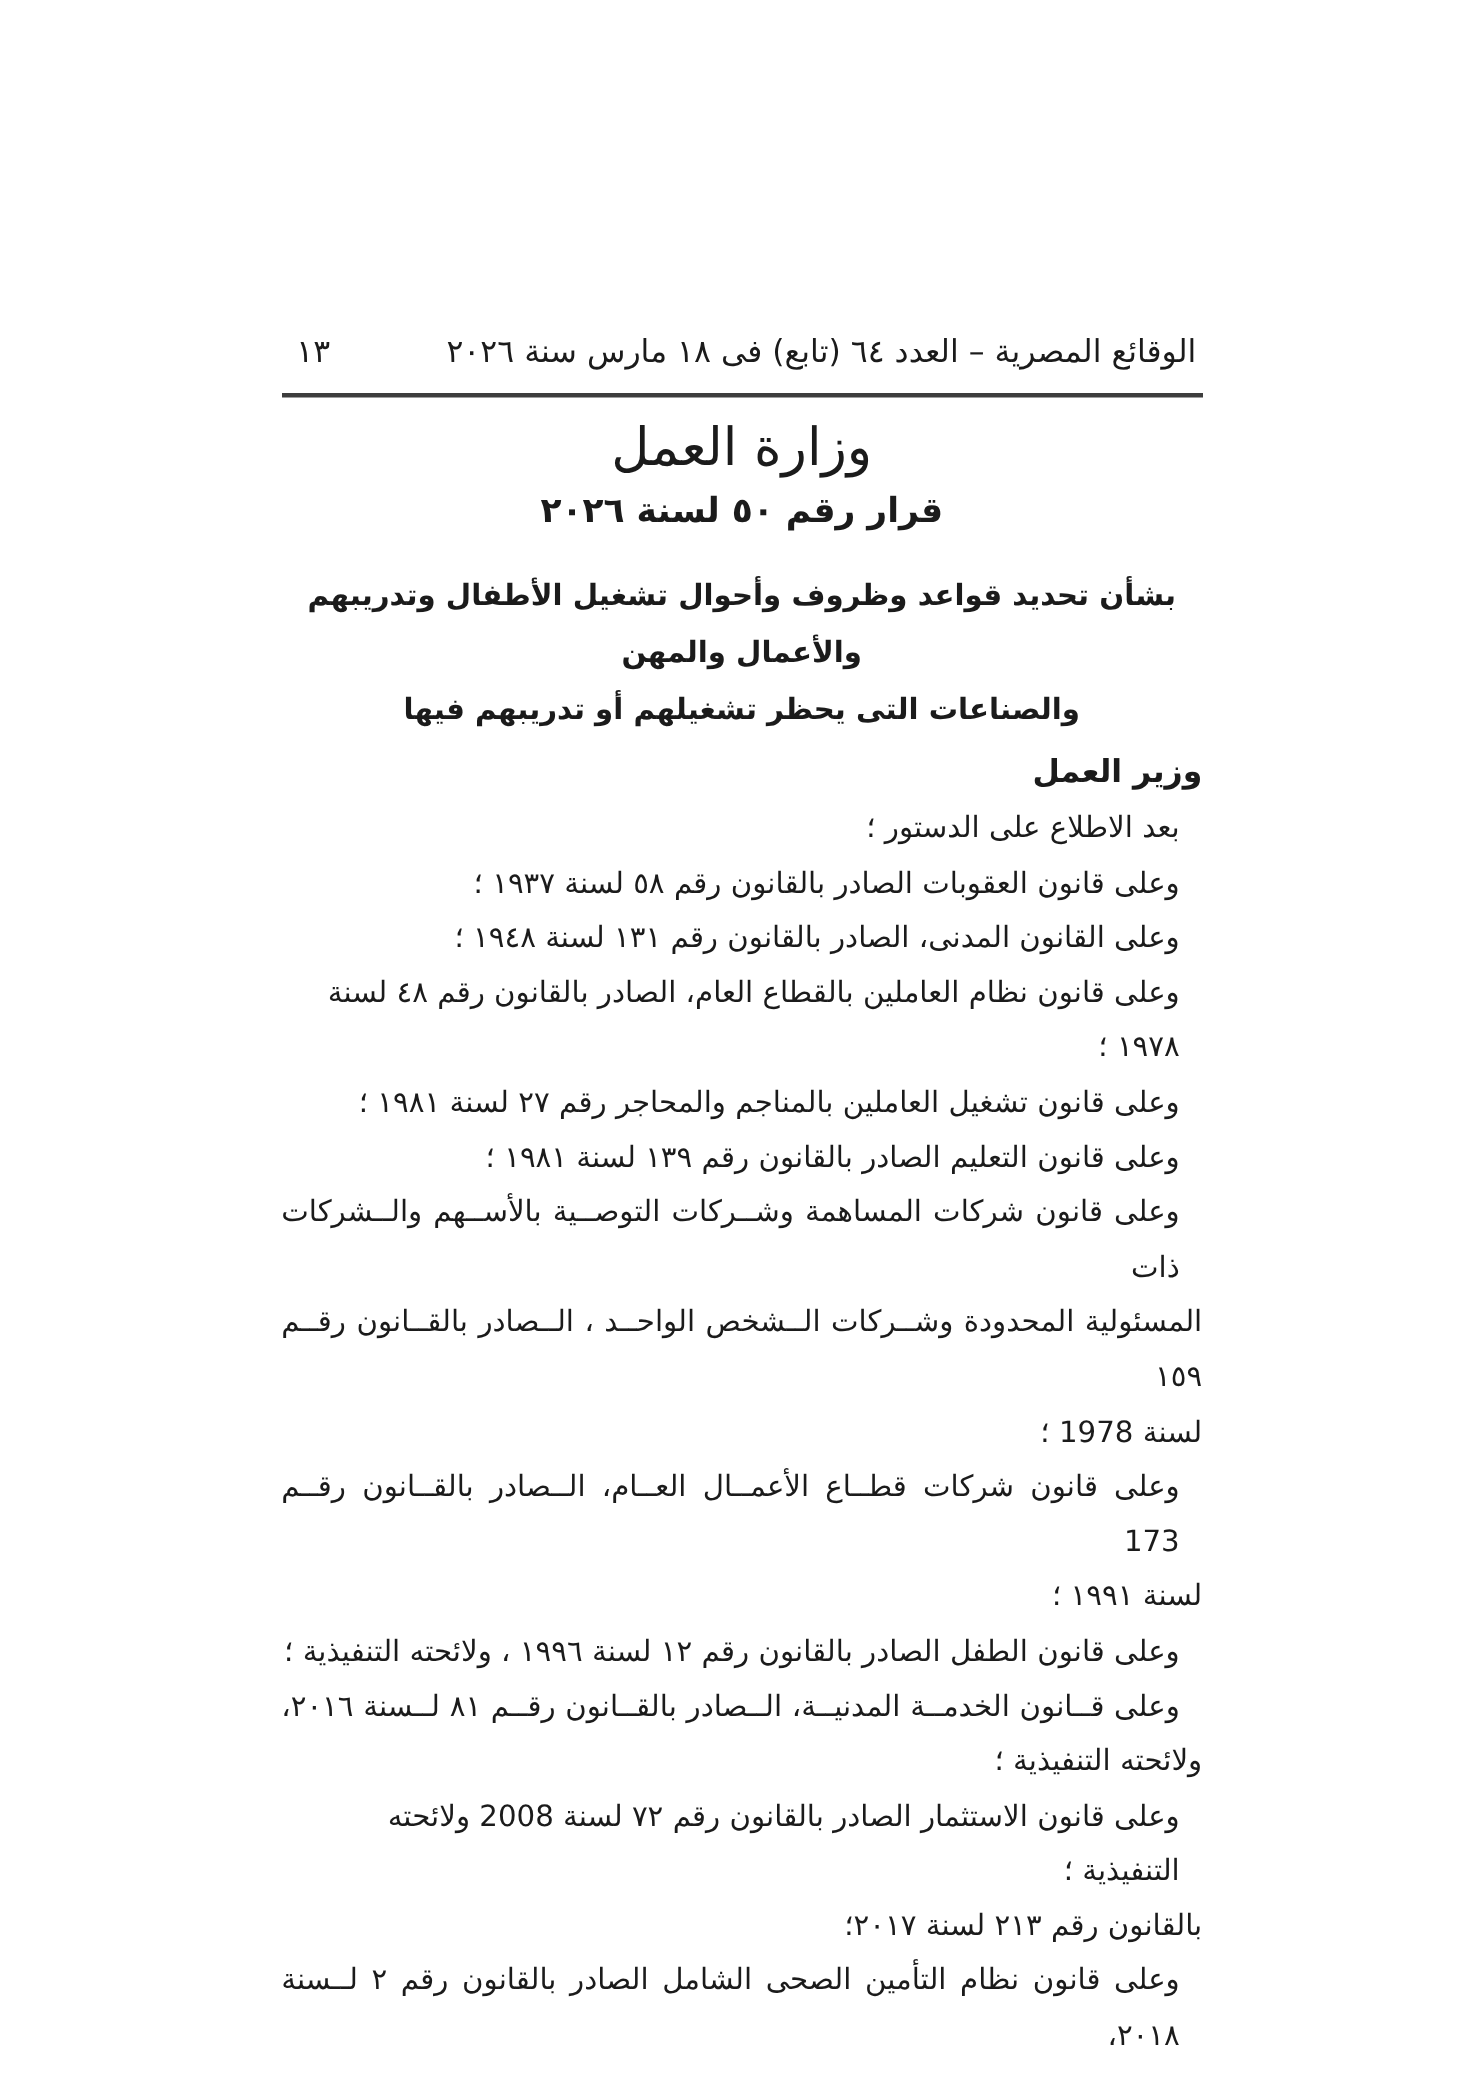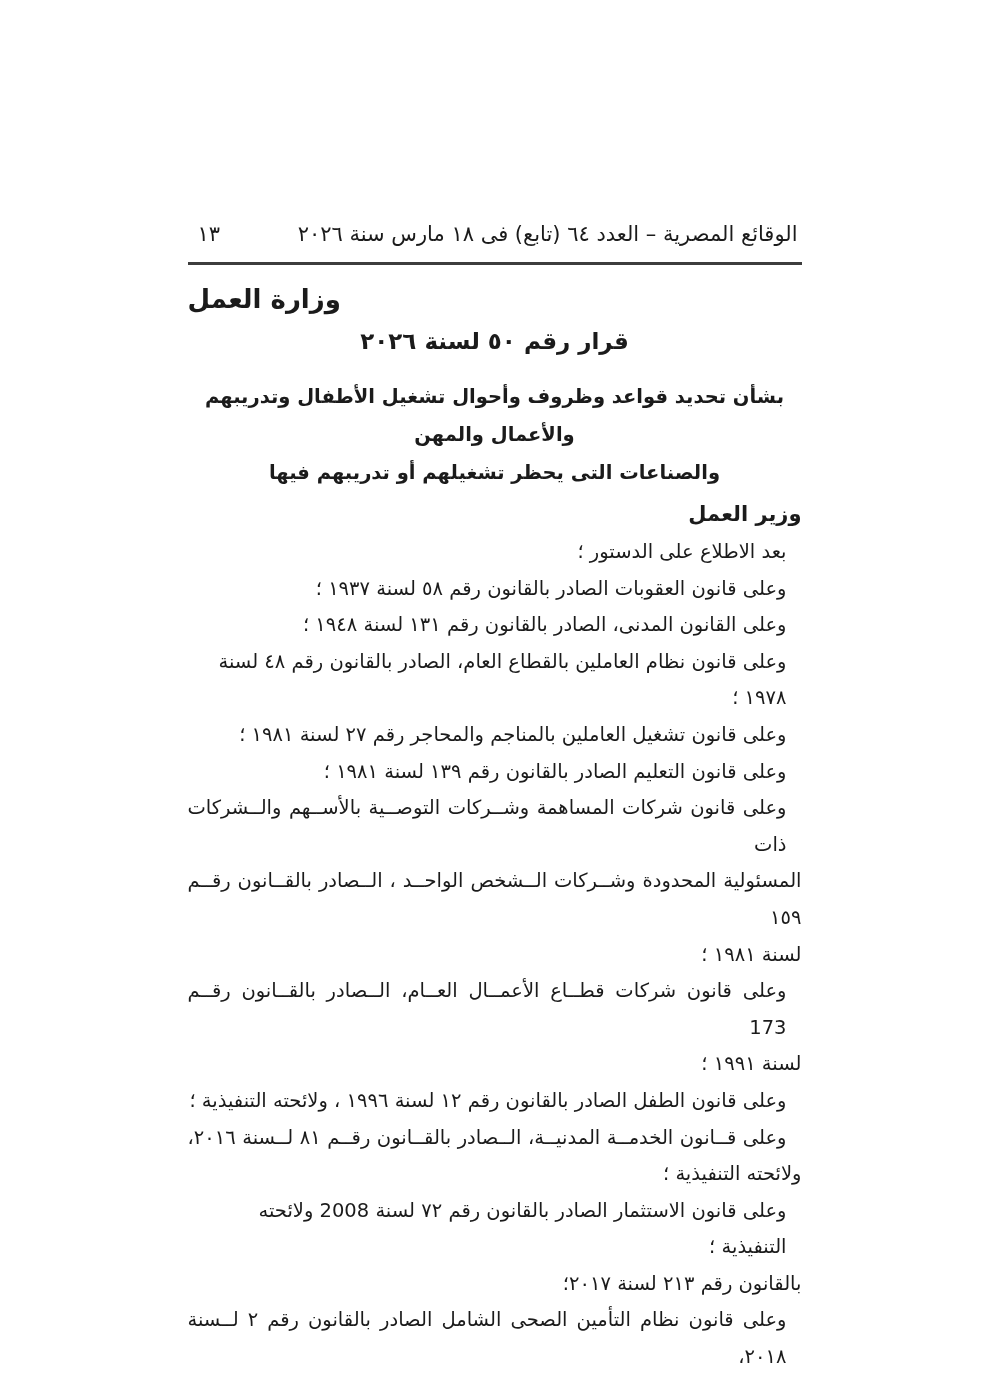--- a/index.html
+++ b/index.html
@@ -36,24 +36,24 @@
     line-height: 29px;
     padding: 0 4px 13px 4px;
     border-bottom: 3px solid #3d3d3d;
     font-weight: 500;
   }
   .journal-line { letter-spacing: 0px; }
   .page-number { padding-left: 6px; }
   
   .doc-title {
     margin-top: 16px;
-    text-align: left;
-    font-size: 26px;
+    text-align: center;
+    font-size: 35px;
     line-height: 36px;
-    font-weight: 700;
+    font-weight: 400;
   }
   .decree-line {
     margin-top: 9px;
     text-align: center;
     font-size: 23px;
     line-height: 30px;
     font-weight: 700;
   }
   .subject {
     margin-top: 22px;
@@ -119,21 +119,21 @@
     <div class="body-block">
 
     <div class="body-line align-first">بعد الاطلاع على الدستور ؛</div>
         <div class="body-line align-first">وعلى قانون العقوبات الصادر بالقانون رقم ٥٨ لسنة ١٩٣٧ ؛</div>
         <div class="body-line align-first">وعلى القانون المدنى، الصادر بالقانون رقم ١٣١ لسنة ١٩٤٨ ؛</div>
         <div class="body-line align-first">وعلى قانون نظام العاملين بالقطاع العام، الصادر بالقانون رقم ٤٨ لسنة ١٩٧٨ ؛</div>
         <div class="body-line align-first">وعلى قانون تشغيل العاملين بالمناجم والمحاجر رقم ٢٧ لسنة ١٩٨١ ؛</div>
         <div class="body-line align-first">وعلى قانون التعليم الصادر بالقانون رقم ١٣٩ لسنة ١٩٨١ ؛</div>
         <div class="body-line align-first-justify">وعلى قانون شركات المساهمة وشــركات التوصــية بالأســهم والــشركات ذات</div>
         <div class="body-line align-justify">المسئولية المحدودة وشــركات الــشخص الواحــد ، الــصادر بالقــانون رقــم ١٥٩</div>
-        <div class="body-line align-last">لسنة ١٩٨١ ؛</div>
+        <div class="body-line align-last">لسنة 1978 ؛</div>
         <div class="body-line align-first-justify">وعلى قانون شركات قطــاع الأعمــال العــام، الــصادر بالقــانون رقــم 173</div>
         <div class="body-line align-last">لسنة ١٩٩١ ؛</div>
         <div class="body-line align-first">وعلى قانون الطفل الصادر بالقانون رقم ١٢ لسنة ١٩٩٦ ، ولائحته التنفيذية ؛</div>
         <div class="body-line align-first-justify">وعلى قــانون الخدمــة المدنيــة، الــصادر بالقــانون رقــم ٨١ لــسنة ٢٠١٦،</div>
         <div class="body-line align-last">ولائحته التنفيذية ؛</div>
         <div class="body-line align-first">وعلى قانون الاستثمار الصادر بالقانون رقم ٧٢ لسنة 2008 ولائحته التنفيذية ؛</div>
         <div class="body-line align-last">بالقانون رقم ٢١٣ لسنة ٢٠١٧؛</div>
         <div class="body-line align-first-justify">وعلى قانون نظام التأمين الصحى الشامل الصادر بالقانون رقم ٢ لــسنة ٢٠١٨،</div>
       </div>
 

